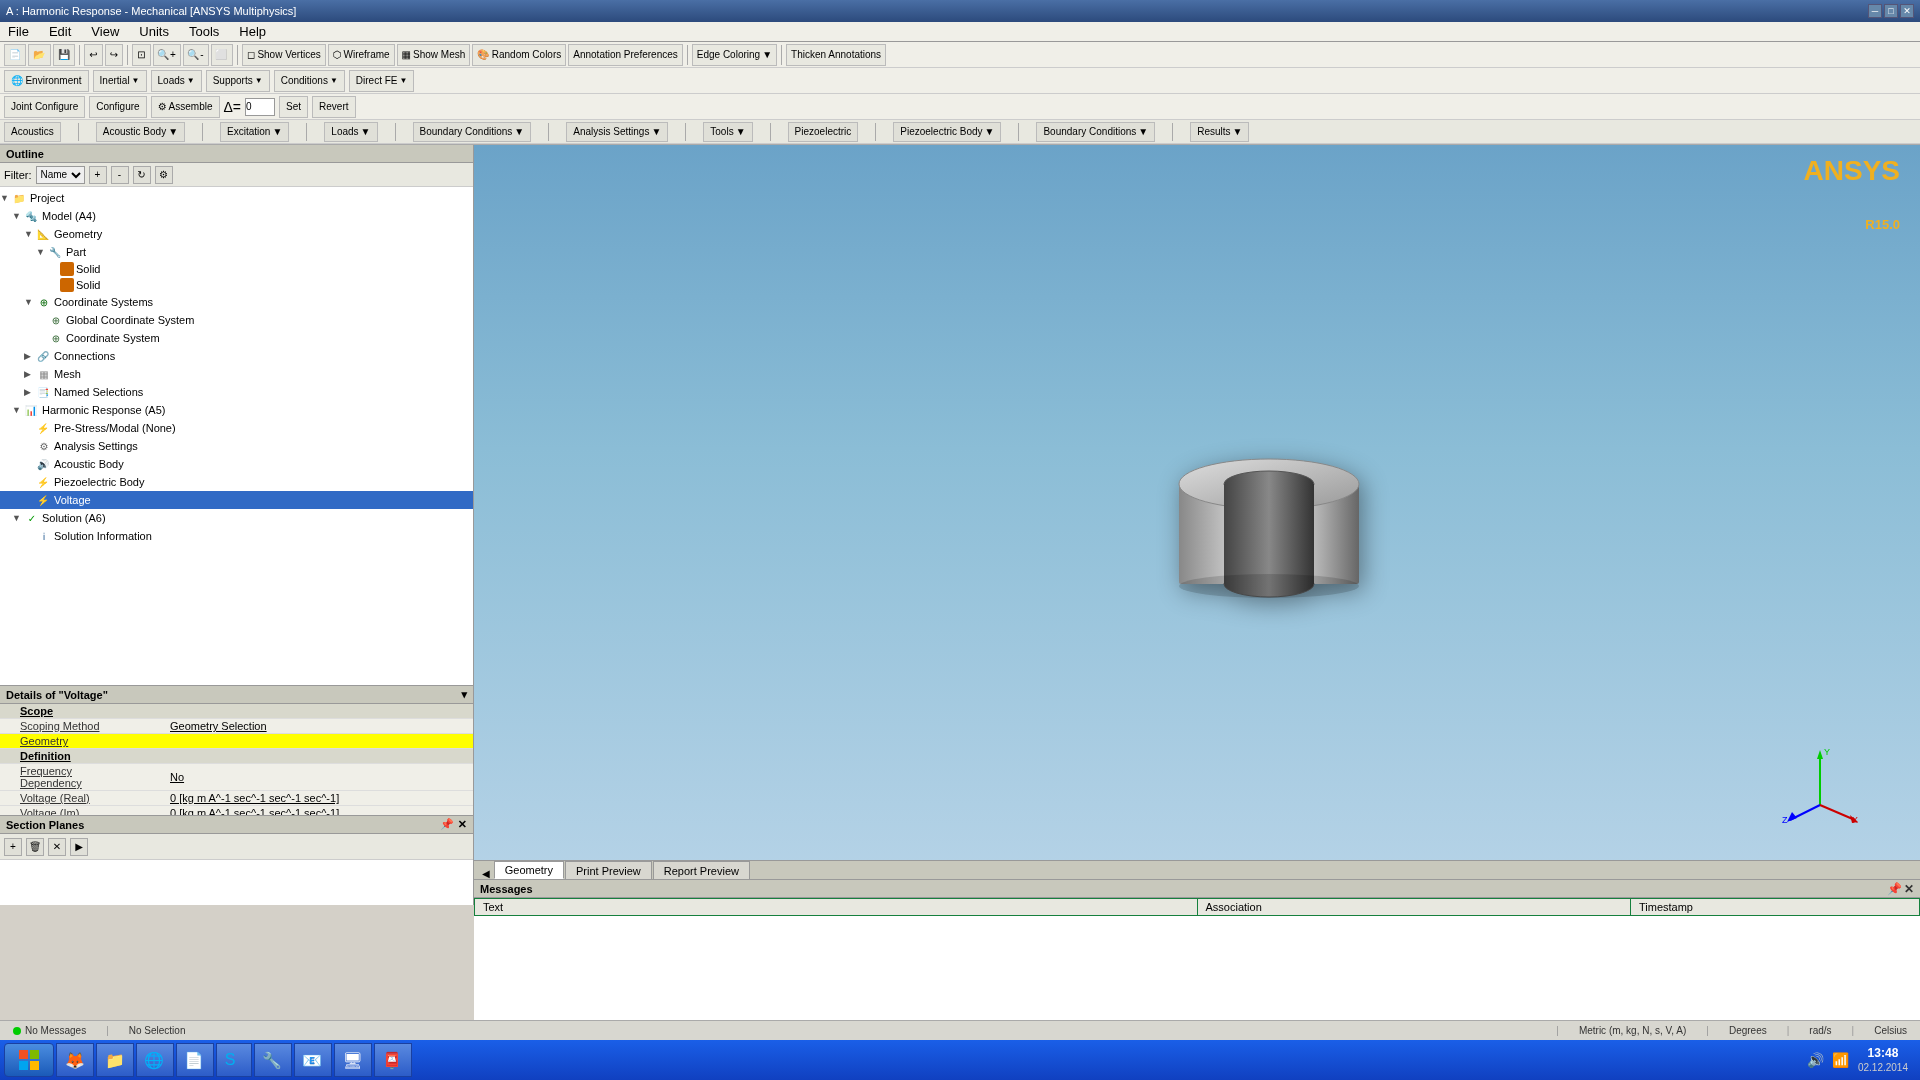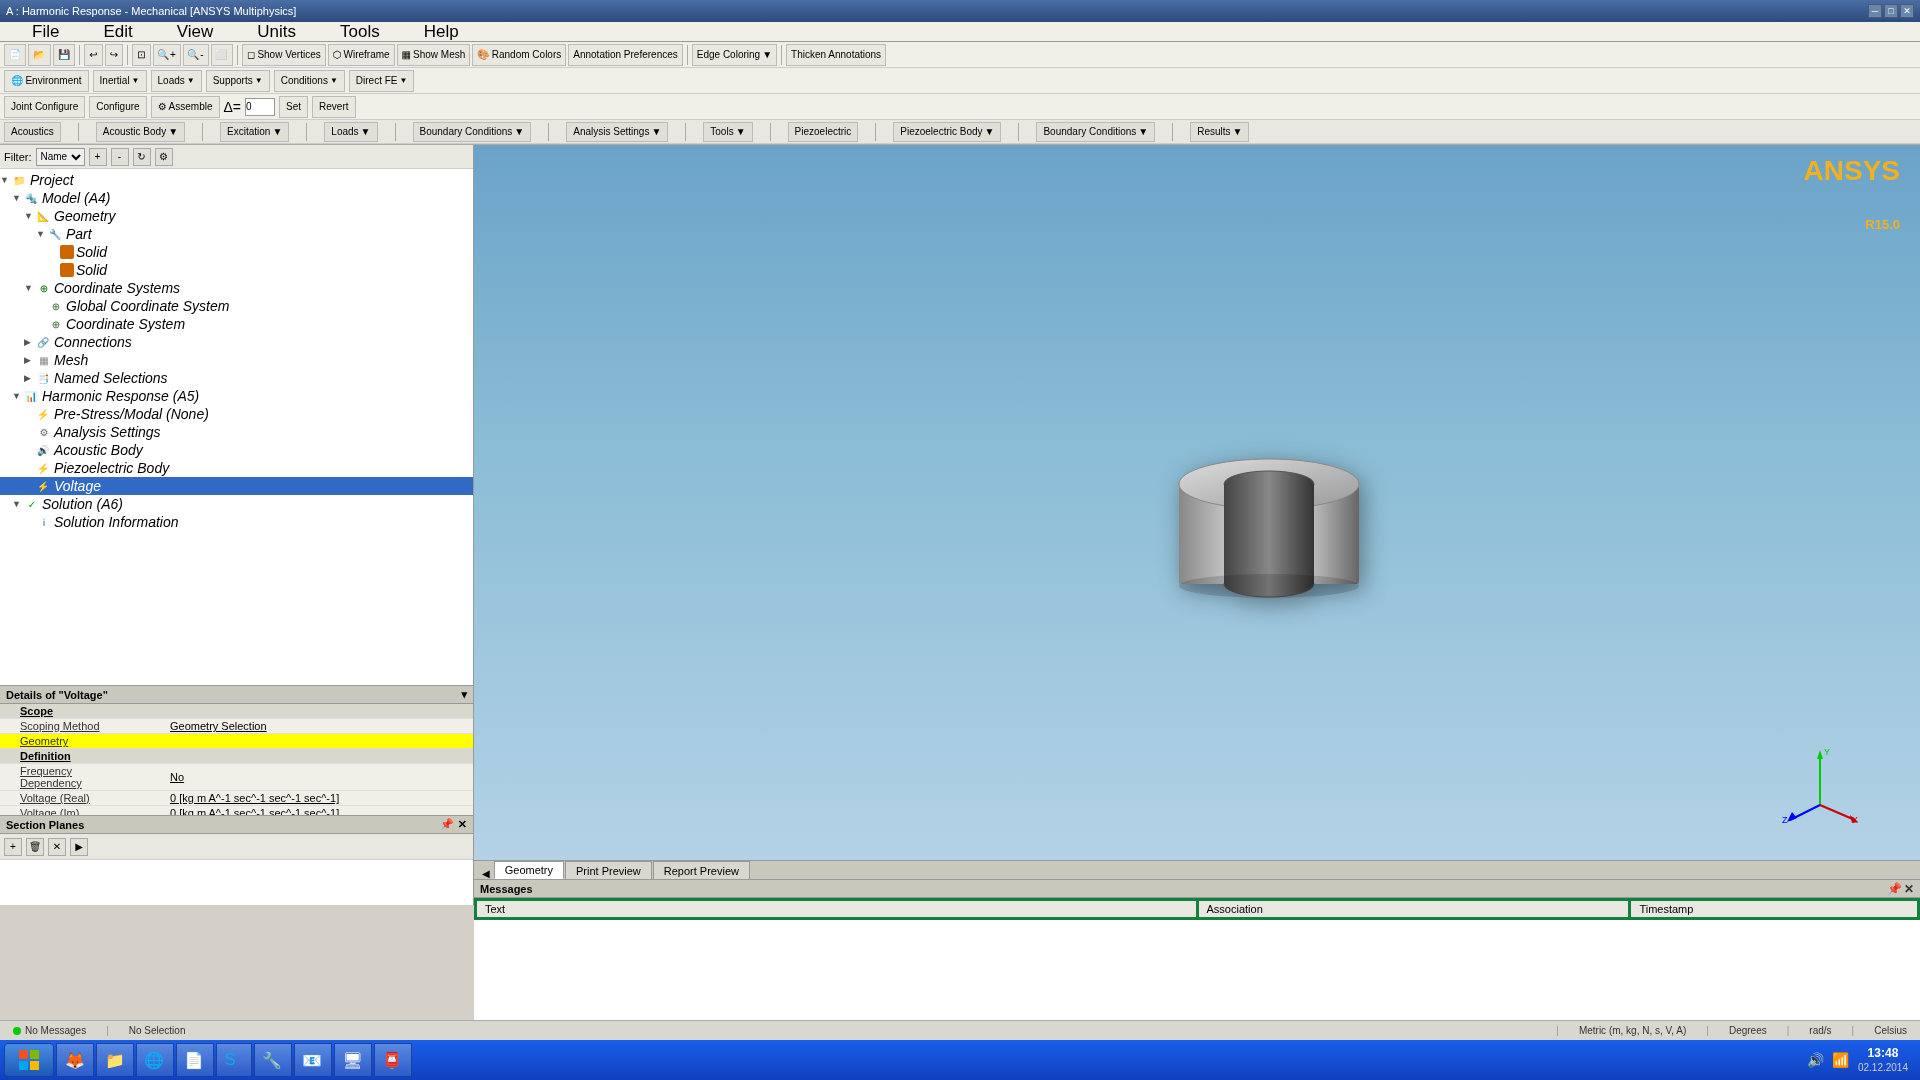--- a/index.html
+++ b/index.html
@@ -15,21 +15,21 @@
     #title-bar-controls span {
       width: 14px; height: 14px; background: #6688aa; border: 1px solid #557;
       display: inline-flex; align-items: center; justify-content: center; font-size: 9px; color: white; cursor: pointer;
     }
 
     
     #menu-bar {
       height: 20px; background: #f0efe8; border-bottom: 1px solid #999;
       display: flex; align-items: center; padding: 0 4px; gap: 12px;
     }
-    #menu-bar span { font-size: 17px; color: #000; cursor: pointer; padding: 1px 4px; margin-left: 24px; }
+    #menu-bar span { font-size: 13px; color: #000; cursor: pointer; padding: 1px 4px; }
 
     
     #toolbar-area { background: #f0efe8; border-bottom: 1px solid #aaa; }
     .toolbar-row {
       height: 26px; display: flex; align-items: center; padding: 1px 4px; gap: 2px;
       border-bottom: 1px solid #ccc;
     }
     .toolbar-btn {
       height: 22px; padding: 0 4px; background: #e8e8e0; border: 1px solid #bbb;
       font-size: 10px; cursor: pointer; display: inline-flex; align-items: center; gap: 2px;
@@ -70,21 +70,21 @@
     }
     #outline-filter { display: flex; align-items: center; gap: 4px; font-size: 11px; }
     #outline-filter select { font-size: 10px; height: 18px; border: 1px solid #999; }
     .outline-btn { width: 18px; height: 18px; background: #e0e0d8; border: 1px solid #aaa; font-size: 10px; cursor: pointer; display: flex; align-items: center; justify-content: center; }
 
     #tree-container { flex: 1; overflow-y: auto; background: white; padding: 2px 0; }
     .tree-item { display: flex; align-items: center; padding: 1px 0; cursor: pointer; white-space: nowrap; }
     .tree-indent { display: inline-block; width: 12px; }
     .tree-toggle { display: inline-block; width: 12px; font-size: 9px; color: #555; }
     .tree-icon { width: 16px; height: 16px; display: inline-flex; align-items: center; justify-content: center; font-size: 10px; margin-right: 2px; }
-    .tree-label { font-size: 14px; font-style: italic; }
+    .tree-label { font-size: 11px; }
 
     
     #details-section { height: 130px; border-top: 1px solid #999; background: #f0efe8; display: flex; flex-direction: column; }
     #details-header {
       height: 18px; background: #c8c8bc; border-bottom: 1px solid #999;
       display: flex; align-items: center; justify-content: space-between; padding: 0 6px;
       font-size: 11px; font-weight: bold;
     }
     #details-table { flex: 1; overflow-y: auto; }
     #details-table table { width: 100%; border-collapse: collapse; font-size: 11px; }
@@ -163,21 +163,21 @@
     }
     #messages-header {
       height: 18px; background: #c8c8bc; border-bottom: 1px solid #999;
       display: flex; align-items: center; justify-content: space-between; padding: 0 6px;
       font-size: 11px; font-weight: bold;
     }
     #messages-header-controls { display: flex; gap: 2px; }
     #messages-header-controls span { cursor: pointer; font-size: 12px; color: #333; }
     #messages-table { flex: 1; background: white; }
     #messages-table table { width: 100%; border-collapse: collapse; font-size: 11px; }
-    #messages-table th { background: #e8e8e0; border: 3px solid #15803d; padding: 2px 8px; text-align: left; font-weight: normal; }
+    #messages-table th { background: #e8e8e0; border: 1px solid #15803d; padding: 2px 8px; text-align: left; font-weight: normal; }
 
     
     #status-bar {
       height: 20px; background: #d8d7d0; border-top: 1px solid #aaa;
       display: flex; align-items: center; padding: 0 6px; gap: 20px;
       font-size: 10px; color: #333;
     }
     .status-item { display: flex; align-items: center; gap: 4px; }
     .status-dot { width: 8px; height: 8px; background: #00cc00; border-radius: 50%; }
 
@@ -351,20 +351,23 @@
     <div class="ac-separator"></div>
     <button class="ac-btn">Results <span>▼</span></button>
   </div>
 </div>
 
 <div id="main-content" style="display:flex; height: 760px;">
 
   <div id="left-panel">
 
     <div id="outline-section">
+      <div id="outline-header">
+        <span>Outline</span>
+      </div>
       <div id="outline-toolbar">
         <div id="outline-filter">
           <span>Filter:</span>
           <select style="font-size:10px; height:18px;">
             <option>Name</option>
           </select>
         </div>
         <button class="outline-btn">+</button>
         <button class="outline-btn">-</button>
         <button class="outline-btn">↻</button>

